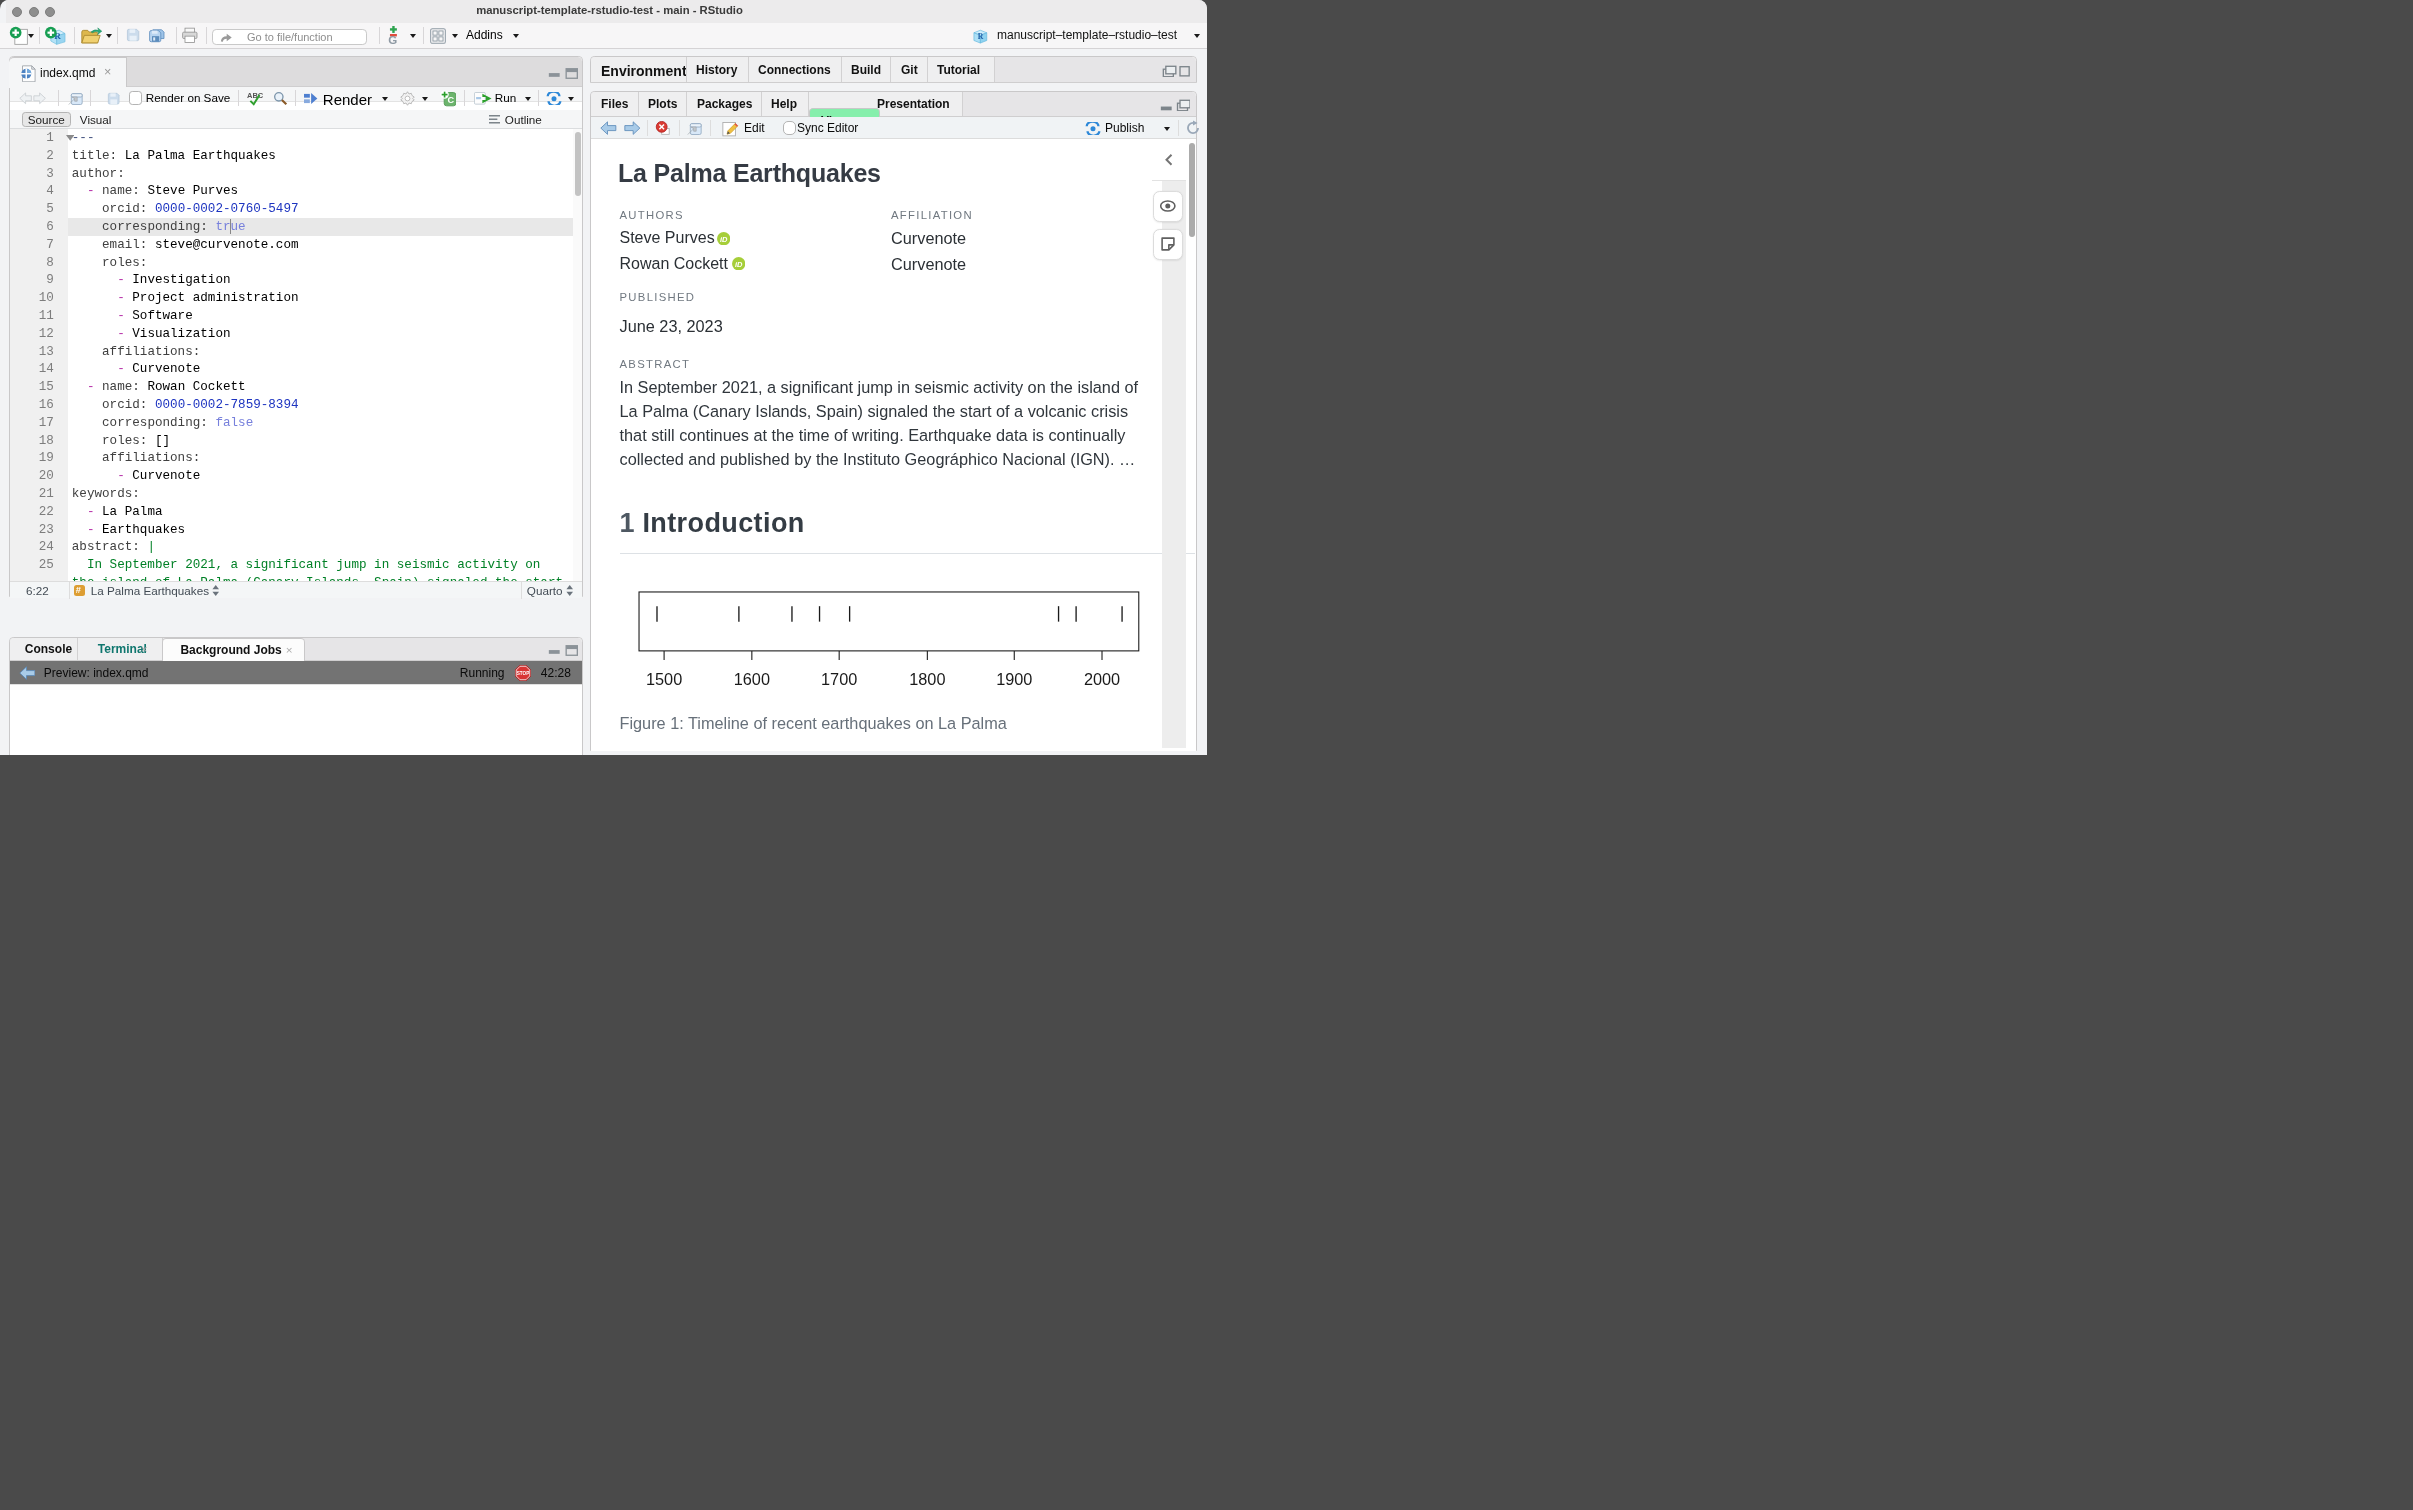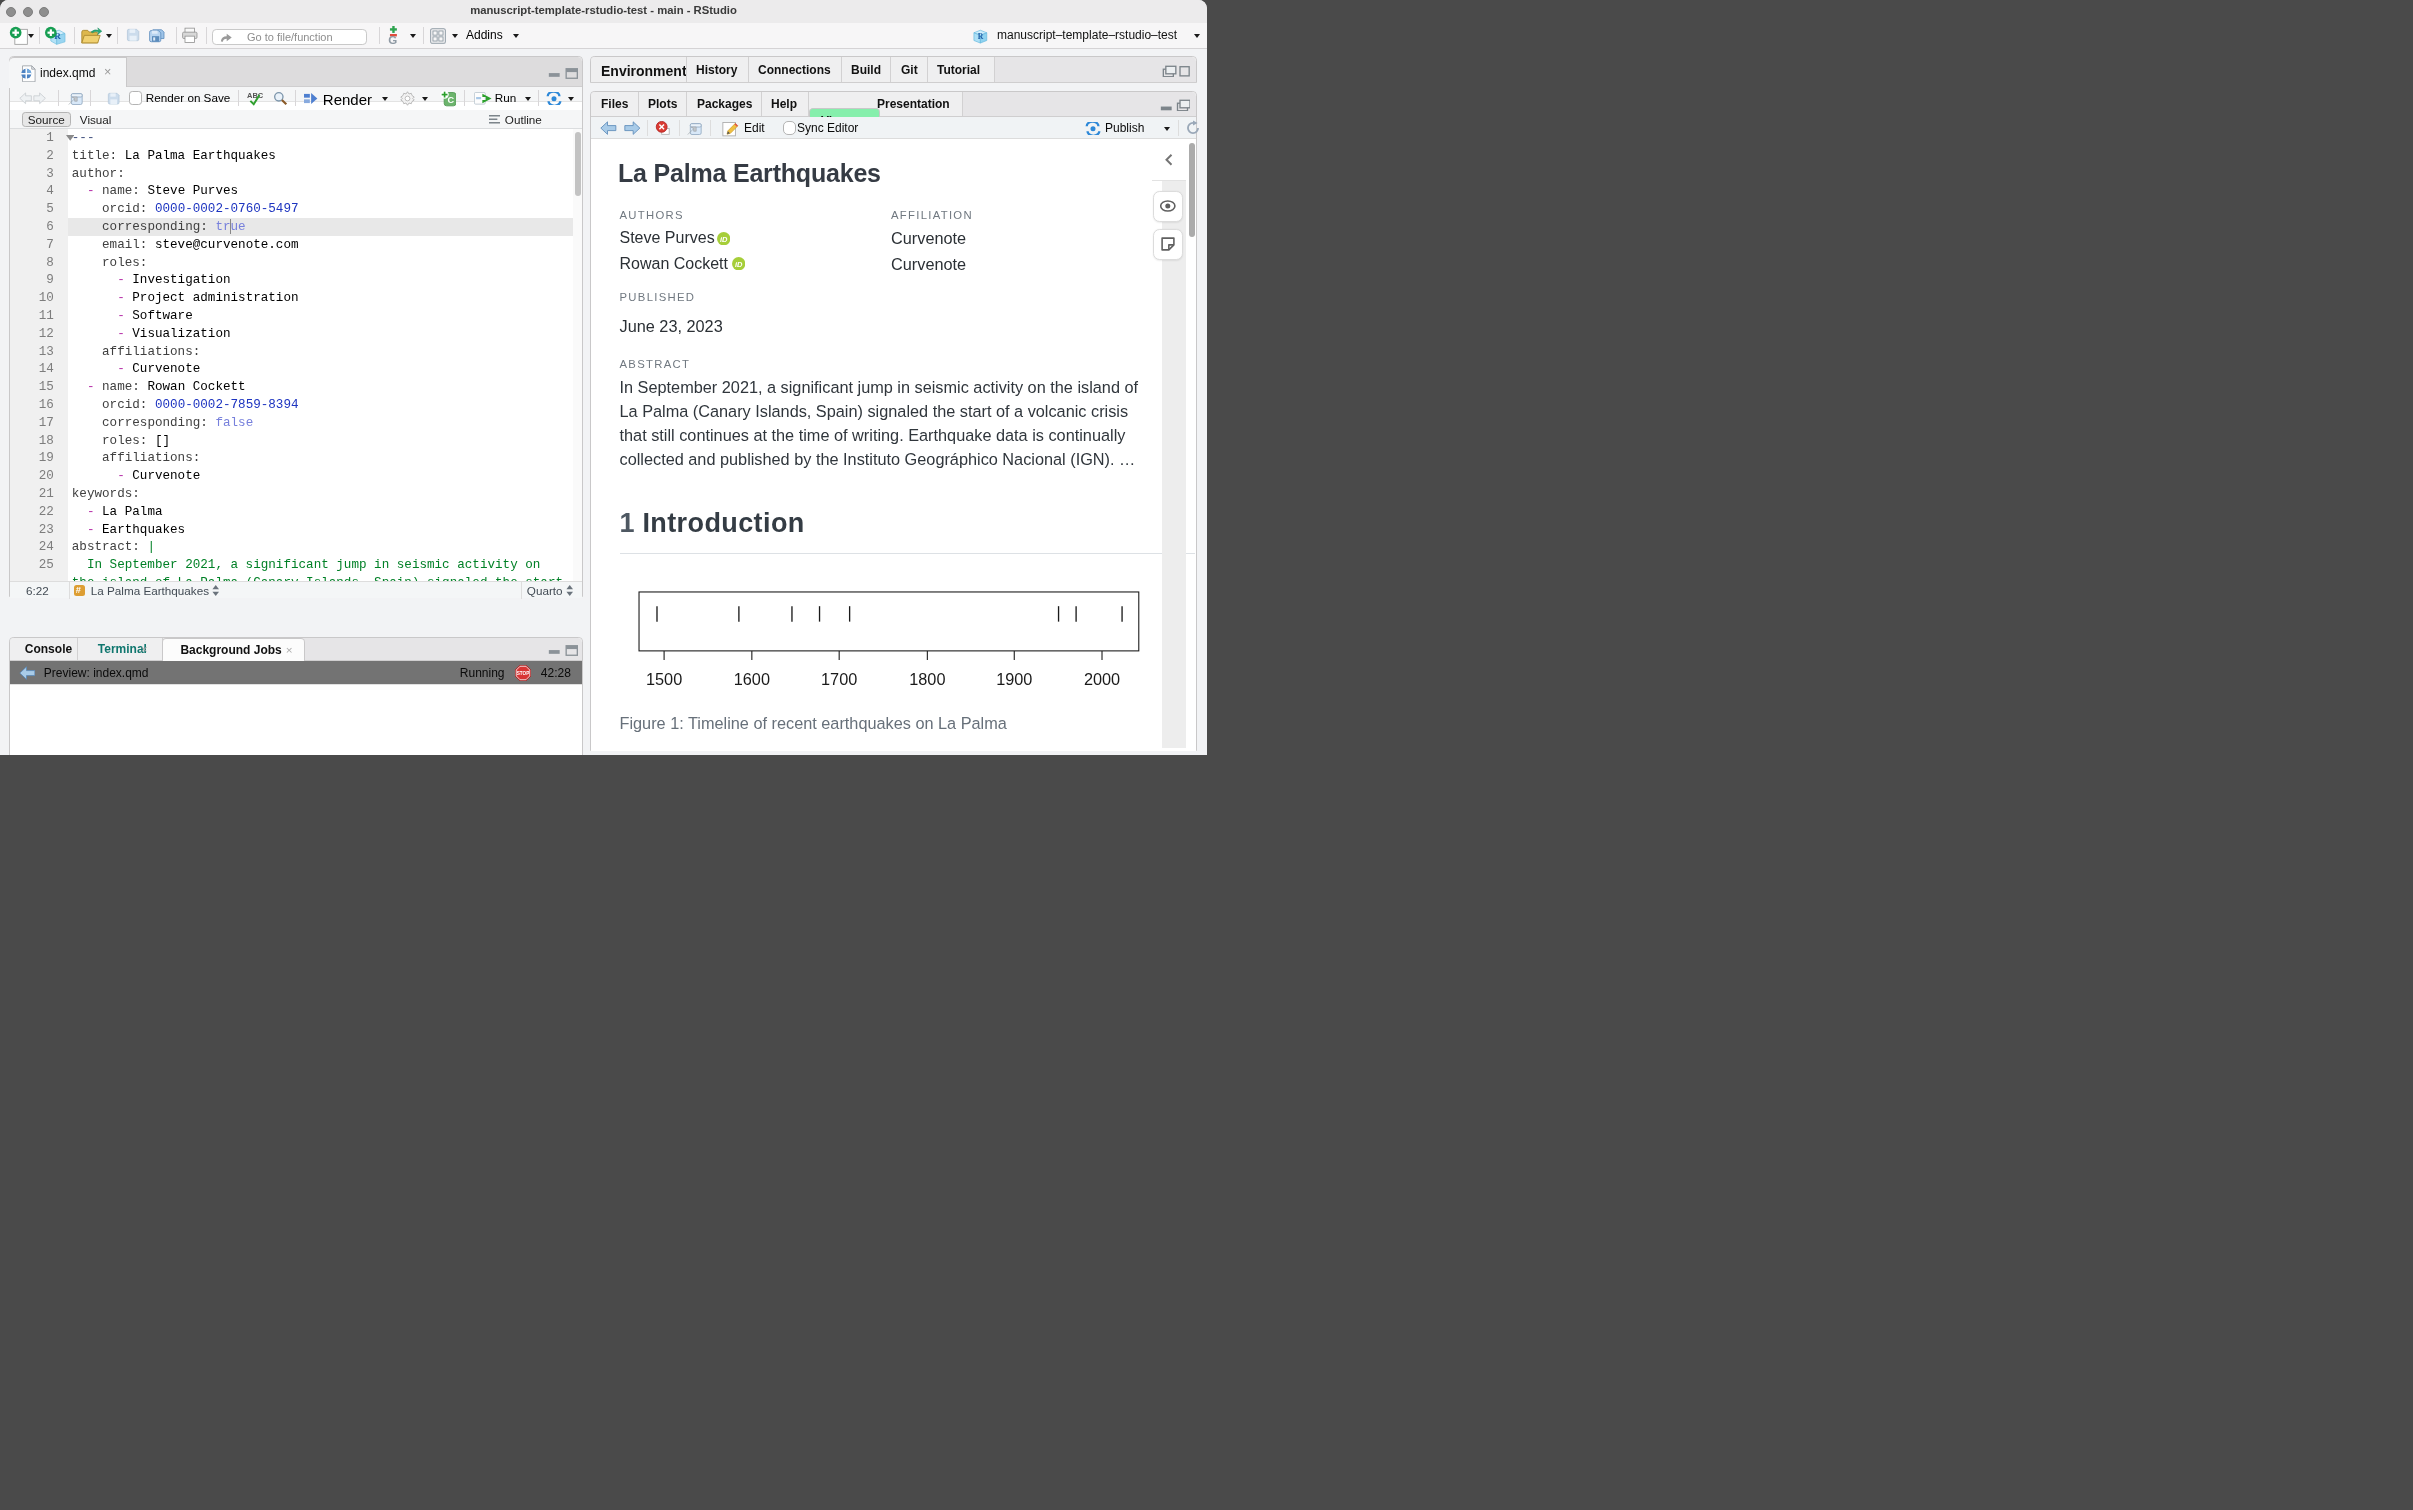--- a/index.html
+++ b/index.html
@@ -1,21 +1,21 @@
 <!DOCTYPE html>
 <html style="font-size:13.4px"><head>
 <meta charset="utf-8">
 <style>
 * { margin:0; padding:0; box-sizing:border-box; }
 html { background:#4a4a4a; }
 body { width:1207px; height:755px; position:relative; font-family:"Liberation Sans", sans-serif; overflow:hidden; }
 #win { position:absolute; left:0; top:0; width:1207px; height:755px; background:#f2f3f5; border-radius:8.4px 8.4px 0 0; overflow:hidden; }
 .abs { position:absolute; }
 
-#titlebar { position:absolute; left:0; top:0; width:1207px; height:39px; background:#ecebec; border-bottom:0.8px solid #d1cfd1; }
+#titlebar { position:absolute; left:6px; top:0; width:1207px; height:39px; background:#ecebec; border-bottom:0.8px solid #d1cfd1; }
 .light { position:absolute; top:7.1px; width:10px; height:10px; border-radius:50%; background:#8e8e8e; border:0.4px solid #7d7d7d; }
 #wtitle { position:absolute; top:4.2px; left:0; width:100%; text-align:center; font-size:11.3px; font-weight:bold; color:#3a3a3a; }
 
 #toolbar { position:absolute; left:0; top:22.6px; width:1207px; height:26px; background:#f7f6f7; border-bottom:0.8px solid #d5d3d5; }
 .caret { display:inline-block; width:0; height:0; border-left:3.8px solid transparent; border-right:3.8px solid transparent; border-top:4.2px solid #1a1a1a; vertical-align:middle; }
 .tsep { position:absolute; top:4.2px; height:17.6px; width:0.8px; background:#d8d6d8; }
 #gobox { position:absolute; left:212px; top:6.7px; width:155px; height:15.5px; background:#fff; border:0.8px solid #c9c9c9; border-radius:4.2px; color:#8e8e8e; font-size:11px; line-height:14.2px; padding-left:34px; }
 
 .pane { position:absolute; background:#fff; border:0.8px solid #c9c8c9; border-radius:4.2px 4.2px 0 0; }
 .tabstrip { position:absolute; left:0; top:0; width:100%; background:#e6e5e7; border-bottom:0.8px solid #cfcecf; border-radius:4.2px 4.2px 0 0; }

